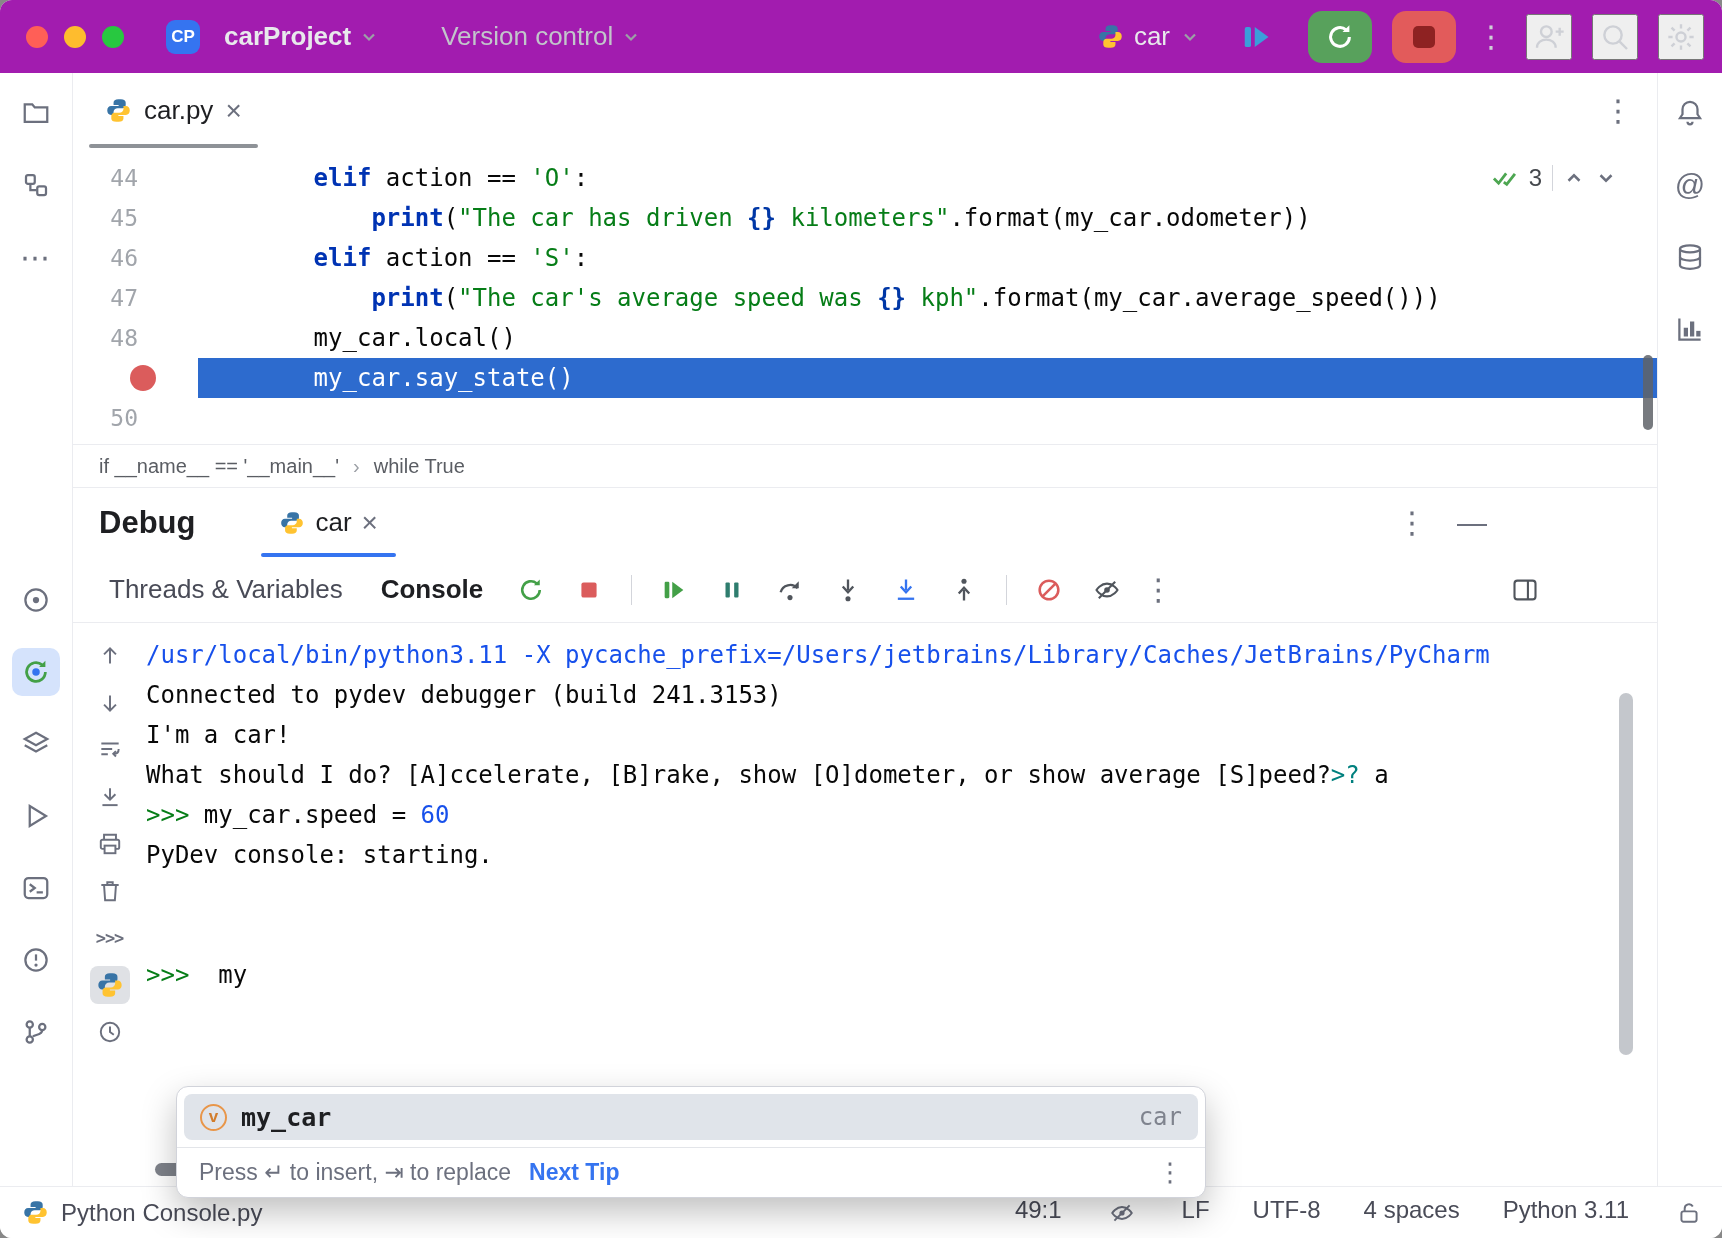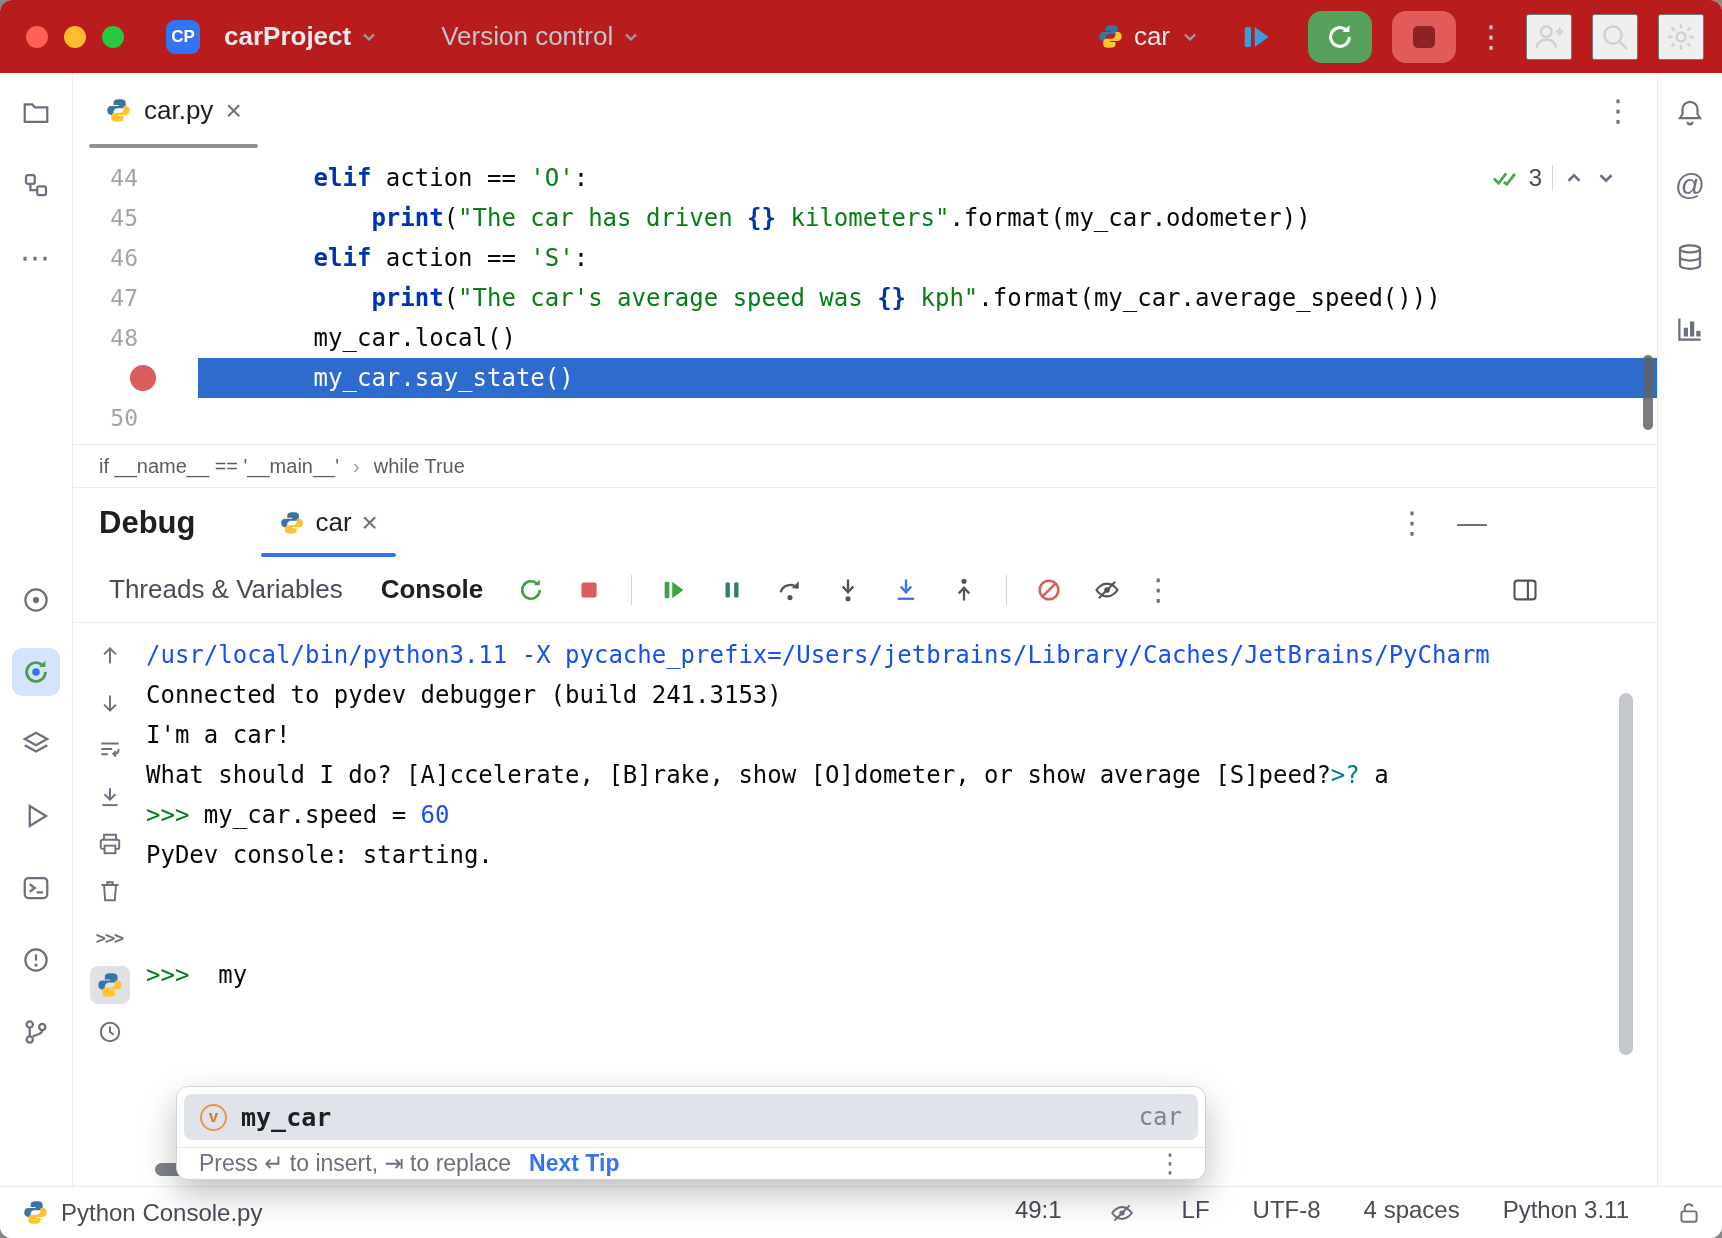--- a/index.html
+++ b/index.html
@@ -6,21 +6,21 @@
   html,body { background:#888; }
   .app {
     position:relative; width:1722px; height:1238px; background:#fff;
     font-family:"Liberation Sans", sans-serif; overflow:hidden; border-radius:12px;
     display:flex; flex-direction:column;
   }
   svg { display:block; }
 
   
   .titlebar {
-    height:73px; flex:0 0 73px; background:#b91c1c; display:flex; align-items:center;
+    height:73px; flex:0 0 73px; background:#a21caf; display:flex; align-items:center;
     color:#E8E9EC; padding:0 18px 0 26px; gap:14px;
   }
   .traffic { display:flex; gap:16px; margin-right:28px; }
   .tl { width:22px; height:22px; border-radius:50%; display:inline-block; }
   .tl.red{ background:#FF5F57; } .tl.yellow{ background:#FEBC2E; } .tl.green{ background:#28C840; }
   .proj-badge {
     width:34px; height:34px; border-radius:9px; background:#3574F0; color:#fff;
     font-size:17px; font-weight:bold; display:flex; align-items:center; justify-content:center;
   }
   .tb-menu { display:flex; align-items:center; gap:8px; background:none; border:none; color:#E8E9EC;
@@ -114,21 +114,21 @@
   .con-hscroll { position:absolute; left:82px; bottom:10px; width:150px; height:13px; background:#7E828A; border-radius:7px; z-index:1; }
 
   
   .popup { position:absolute; left:176px; top:1086px; width:1030px; z-index:100; background:#fff;
     border:1px solid #D1D3DA; border-radius:12px; box-shadow:0 14px 34px rgba(0,0,0,.25); overflow:hidden; }
   .popup-item { margin:7px; height:46px; border-radius:8px; background:#E0E4EA; display:flex; align-items:center; padding:0 16px; gap:14px; }
   .kind-badge { width:27px; height:27px; border-radius:50%; border:2.5px solid #E8964A; color:#D27D2C;
     font-size:17px; font-weight:bold; display:flex; align-items:center; justify-content:center; }
   .popup-item .lbl { font-family:"DejaVu Sans Mono", monospace; font-size:25px; font-weight:600; color:#1E1F22; }
   .popup-item .tail { margin-left:auto; font-family:"DejaVu Sans Mono", monospace; font-size:24px; color:#7F838E; }
-  .popup-footer { border-top:1px solid #E3E5E9; height:32px; display:flex; align-items:center; padding:0 22px; gap:18px; }
+  .popup-footer { border-top:1px solid #E3E5E9; height:50px; display:flex; align-items:center; padding:0 22px; gap:18px; }
   .popup-footer .hint { font-size:23px; color:#6C707E; }
   .popup-footer .nexttip { font-size:23px; color:#3574F0; font-weight:600; background:none; border:none; font-family:inherit; }
   .popup-footer .kebab-dark { margin-left:auto; font-size:26px; }
 
   
   .statusbar { flex:0 0 52px; border-top:1px solid #EBECF0; display:flex; align-items:center;
     padding:0 16px 0 22px; font-size:24px; color:#494B57; background:#fff; z-index:40; }
   .sb-left { display:flex; align-items:center; gap:12px; }
   .sb-right { margin-left:auto; display:flex; align-items:flex-start; gap:43px; }
   .sb-item { background:none; border:none; font-family:inherit; font-size:24px; color:#494B57; }

